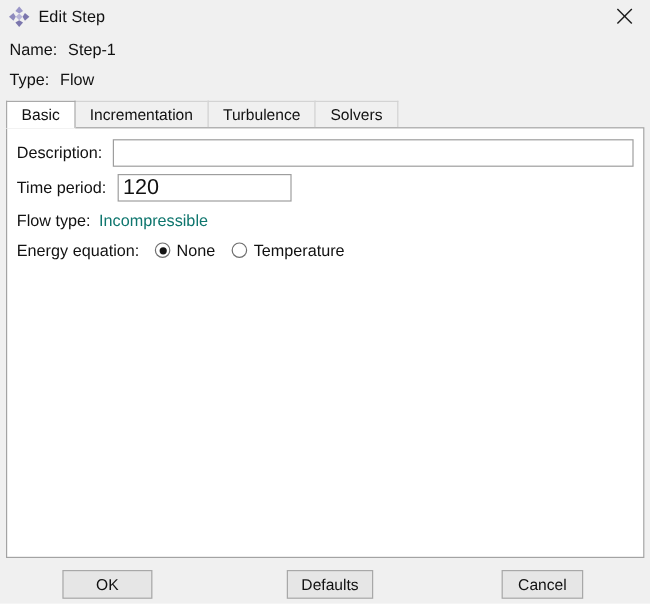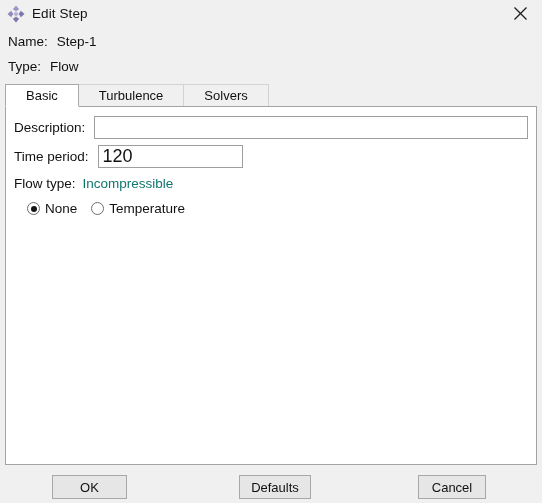--- a/index.html
+++ b/index.html
@@ -80,21 +80,21 @@
     left: 5px;
     top: 84px;
     width: 532px;
     height: 23px;
     display: flex;
     align-items: flex-end;
     box-sizing: border-box;
   }
   .tab {
     height: 23px;
-    padding: 0 20px;
+    padding: 0 12px;
     display: flex;
     align-items: center;
     justify-content: center;
     font-size: 13px;
     color: #111111;
     background: #f0f0f0;
     border-left: 1px solid #d3d3d3;
     border-right: 1px solid #d3d3d3;
     border-top: 1px solid #d3d3d3;
     border-bottom: 1px solid #a0a0a0;
@@ -263,20 +263,23 @@
   </div>
   <div class="info-row" id="row-type">
     <span class="lbl">Type:</span><span class="val">Flow</span>
   </div>
 
   <div class="tabstrip">
     <div class="tab selected">
       <span>Basic</span>
     </div>
     <div class="tab">
+      <span>Incrementation</span>
+    </div>
+    <div class="tab">
       <span>Turbulence</span>
     </div>
     <div class="tab">
       <span>Solvers</span>
     </div>
   </div>
 
   <div class="panel">
 
     <div class="field-row" id="desc-row">
@@ -288,20 +291,21 @@
       <span class="field-label">Time period:</span>
       <input class="text-input" id="time-input" type="text" value="120" style="">
     </div>
 
     <div class="field-row" id="flowtype-row">
       <span class="field-label">Flow type:</span>
       <span class="static-value">Incompressible</span>
     </div>
 
     <div class="field-row" id="energy-row">
+      <span class="field-label">Energy equation:</span>
       <div class="radio-group">
         <div class="radio-opt checked">
           <span class="radio-mark"></span>
           <span class="radio-label">None</span>
         </div>
         <div class="radio-opt">
           <span class="radio-mark"></span>
           <span class="radio-label">Temperature</span>
         </div>
       </div>

